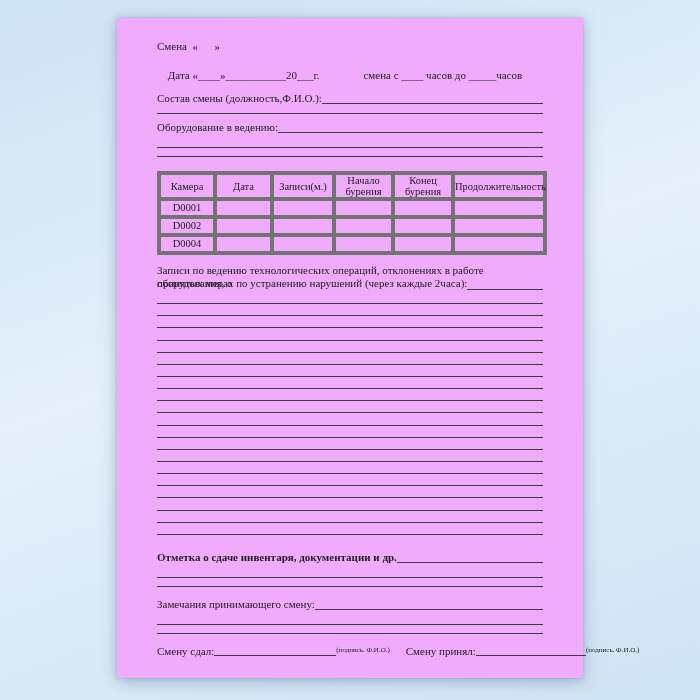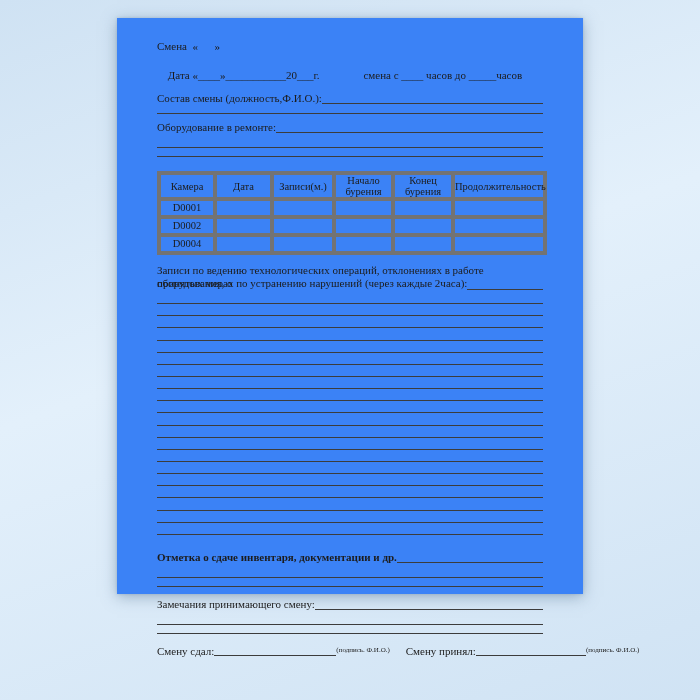--- a/index.html
+++ b/index.html
@@ -7,22 +7,22 @@
   body {
     font-family: "Liberation Serif", "DejaVu Serif", serif;
     color: #1c1c1c;
     background: linear-gradient(160deg, #cfe2f3 0%, #e3f0fb 45%, #d0e3f4 100%);
     position: relative;
     overflow: hidden;
   }
   .page {
     position: absolute;
     left: 117px; top: 18px;
-    width: 466px; height: 576px;
-    background: #3b82f6;
+    width: 466px; height: 660px;
+    background: #f0abfc;
     box-shadow: 0 3px 14px rgba(90,120,150,.5), 0 0 3px rgba(110,140,170,.35);
     padding: 22px 40px 0 40px;
     font-size: 11px;
     line-height: 13px;
   }
   .pre { white-space: pre; }
   .row { display: flex; align-items: stretch; }
   .row span { white-space: nowrap; }
   .date-row { justify-content: center; margin-top: 16px; height: 14px; gap: 44px; }
   .date-row .right { margin-right: 10px; }
@@ -66,21 +66,21 @@
     <span class="right">смена с ____ часов до _____часов</span>
   </div>
 
   <div class="row crew-row">
     <span>Состав смены (должность,Ф.И.О.):</span>
     <span class="blank"></span>
   </div>
   <div class="rule h-after-label"></div>
 
   <div class="row equip-row">
-    <span>Оборудование в ремонте:</span>
+    <span>Оборудование в ведению:</span>
     <span class="blank"></span>
   </div>
   <div class="rule h-first"></div>
   <div class="rule h-second"></div>
 
   <table class="drill-table">
     <colgroup>
       <col style="width:56px">
         <col style="width:57px">
         <col style="width:62px">

